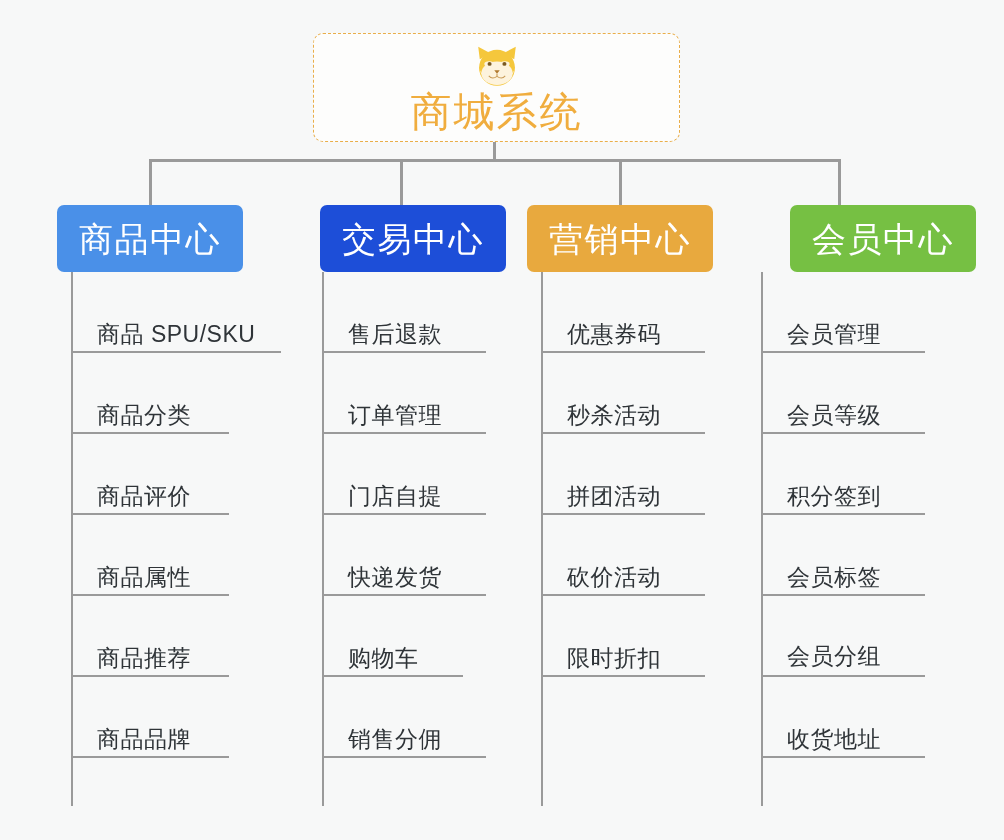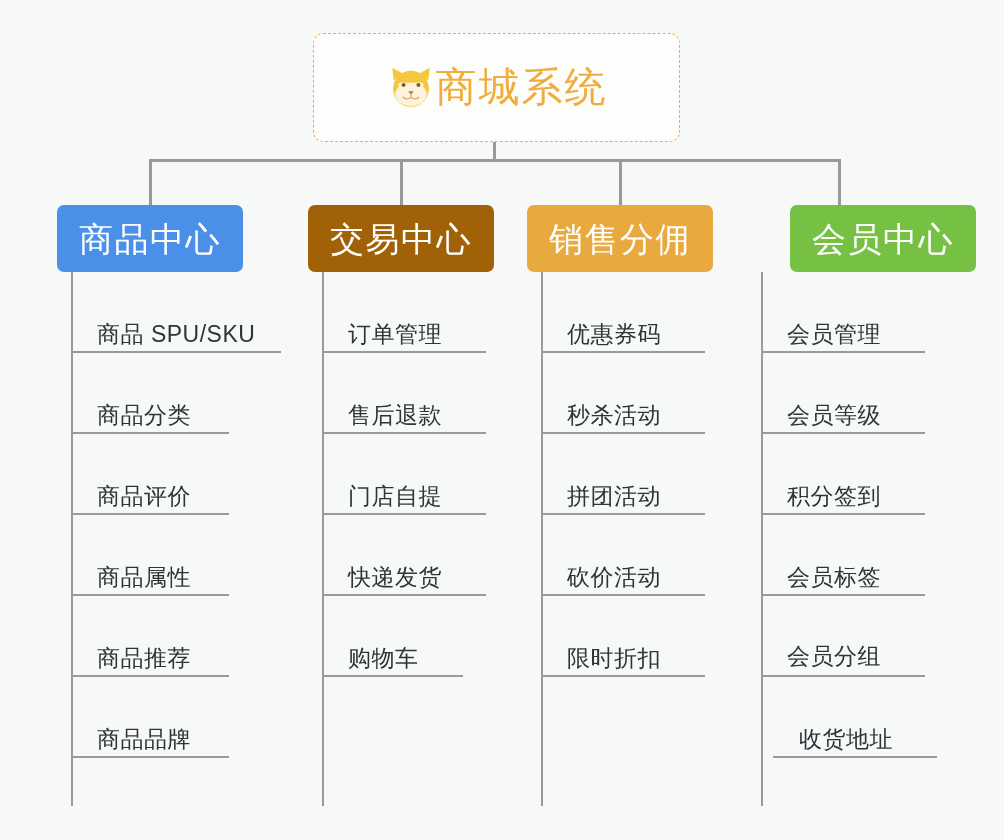--- a/index.html
+++ b/index.html
@@ -28,20 +28,21 @@
     top: 33px;
     width: 367px;
     height: 109px;
     background: #fdfdfc;
     border: 1.5px dashed #e9ae4a;
     border-radius: 10px;
     box-sizing: border-box;
     display: flex;
     align-items: center;
     justify-content: center;
+    flex-direction: column;
   }
   .root-icon {
     width: 50px;
     height: 50px;
     flex: 0 0 auto;
     display: block;
   }
   .root-label {
     font-size: 41px;
     line-height: 1;
@@ -185,46 +186,49 @@
         </div>
       <div class="leaf-item" style="width:158px;">
           <span class="leaf-text">商品推荐</span>
         </div>
       <div class="leaf-item" style="width:158px;">
           <span class="leaf-text">商品品牌</span>
         </div>
     </div>
   </div>
 
-  <div class="cat-box" style="left: 308px; background: #a16207;">
+  <div class="cat-box" style="left: 320px; background: #1d4ed8;">
     <span class="cat-label">交易中心</span>
   </div>
   <div class="leaf-col" style="left:322px; width:186px;">
     <div class="leaf-trunk" style="height: 534px;"></div>
     <div class="leaf-list" style="width:186px;">
       <div class="leaf-item" style="width:164px;">
+          <span class="leaf-text">售后退款</span>
+        </div>
+      <div class="leaf-item" style="width:164px;">
           <span class="leaf-text">订单管理</span>
-        </div>
-      <div class="leaf-item" style="width:164px;">
-          <span class="leaf-text">售后退款</span>
         </div>
       <div class="leaf-item" style="width:164px;">
           <span class="leaf-text">门店自提</span>
         </div>
       <div class="leaf-item" style="width:164px;">
           <span class="leaf-text">快递发货</span>
         </div>
       <div class="leaf-item" style="width:141px;">
           <span class="leaf-text">购物车</span>
         </div>
+      <div class="leaf-item" style="width:164px;">
+          <span class="leaf-text">销售分佣</span>
+        </div>
     </div>
   </div>
 
   <div class="cat-box" style="left: 527px; background: rgb(232, 169, 62);">
-    <span class="cat-label">销售分佣</span>
+    <span class="cat-label">营销中心</span>
   </div>
   <div class="leaf-col" style="left:541px; width:186px;">
     <div class="leaf-trunk" style="height: 534px;"></div>
     <div class="leaf-list" style="width:186px;">
       <div class="leaf-item" style="width:164px;align-items:flex-end;">
           <span class="leaf-text">优惠券码</span>
         </div>
       <div class="leaf-item" style="width:164px;">
           <span class="leaf-text">秒杀活动</span>
         </div>
@@ -254,19 +258,19 @@
         </div>
       <div class="leaf-item" style="width:164px;">
           <span class="leaf-text">积分签到</span>
         </div>
       <div class="leaf-item" style="width:164px;">
           <span class="leaf-text">会员标签</span>
         </div>
       <div class="leaf-item" style="width:164px;font-family:Liberation Mono, monospace;">
           <span class="leaf-text">会员分组</span>
         </div>
-      <div class="leaf-item" style="width:164px;margin-left:12px;">
+      <div class="leaf-item" style="width:164px;">
           <span class="leaf-text">收货地址</span>
         </div>
     </div>
   </div>
 
 </div>
 
 </body></html>

